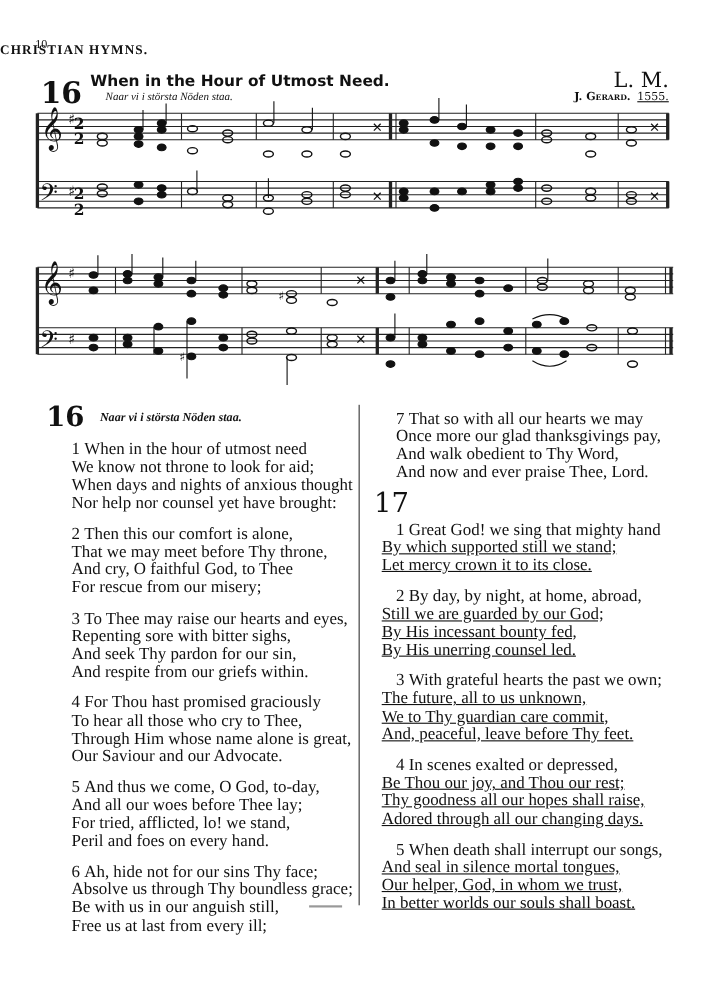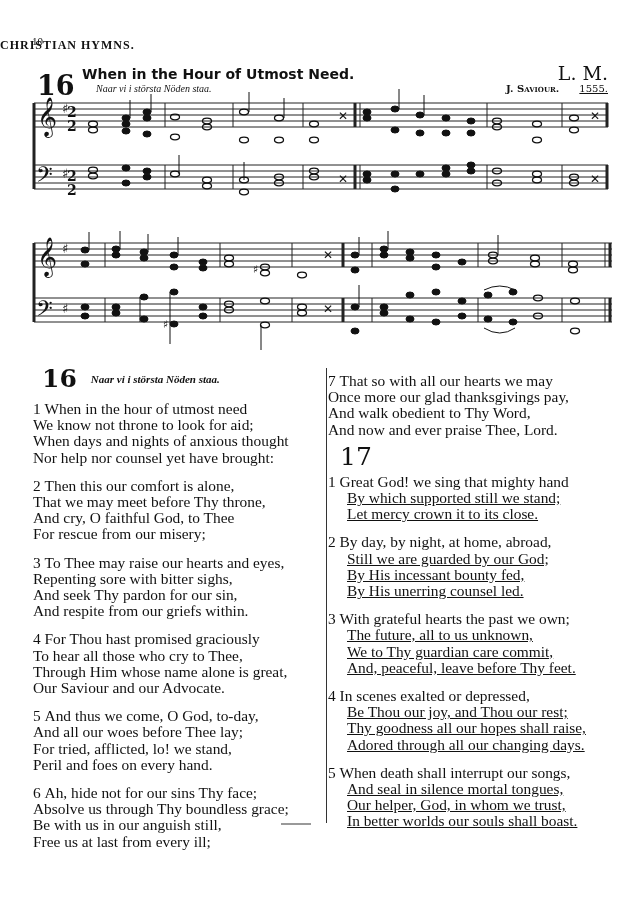--- a/index.html
+++ b/index.html
@@ -7,46 +7,46 @@
          font-family:"DejaVu Serif", "Liberation Serif", serif; }
   .abs { position:absolute; }
   .page-number { left:32px; top:35px; font-size:11px; font-family:"Liberation Serif", serif; }
   .running-head { left:0; width:640px; top:38px; text-align:left; font-size:12px; letter-spacing:1px;
                   font-family:"Liberation Serif", serif; font-weight:bold; }
   .hymn-num-big { left:37px; top:70px; font-size:27px; font-weight:bold; font-family:"DejaVu Serif", serif; }
   .tune-title { left:82px; top:66px; font-size:14px; font-weight:bold; font-family:"DejaVu Sans", sans-serif; }
   .tune-sub { left:96px; top:83px; font-size:10px; font-style:italic; font-family:"Liberation Serif", serif; }
   .meter { right:32px; top:62px; font-size:19px; font-family:"DejaVu Serif", serif; }
   .composer { right:32px; top:83px; font-size:10px; font-family:"DejaVu Serif", serif; font-weight:bold; }
-  .composer .yr { font-weight:normal; margin-left:20px;text-decoration:underline; }
+  .composer .yr { font-weight:normal; margin-left:6px;text-decoration:underline; }
   svg.music { position:absolute; left:0; top:0; }
   .text-col { position:absolute; font-family:"Liberation Serif", serif; font-size:15.4px; line-height:16.2px; }
   .stanza { margin-bottom:12px; }
-  .stanza .line { white-space:nowrap; }
+  .stanza .line { white-space:nowrap;padding-left:32px; }
   .left-col { left:33px; top:401px; width:290px; }
   .right-col { left:328px; top:373px; width:300px; }
   .h16-head { left:42px; top:364px; }
   .h16-head .num { font-size:25px; font-weight:bold; font-family:"DejaVu Serif", serif; }
   .h16-head .sub { font-size:11px; font-style:italic; margin-left:14px; font-family:"Liberation Serif", serif; font-weight:bold; vertical-align:4px; }
   .h17-num { font-size:25px; font-weight:normal; font-family:"DejaVu Serif", serif; margin:6px 0 4px 12px; line-height:26px; }
   .numbered .line.indent { padding-left:19px;text-decoration:underline; }
   .col-divider { left:326px; top:368px; width:1px; height:455px; background:#333; }
   .footer-mark { left:281px; top:823px; width:30px; height:2px; background:#999; }
 </style>
 </head>
 <body>
 
 <div class="abs page-number">10</div>
 <div class="abs running-head">CHRISTIAN HYMNS.</div>
 
 <div class="abs hymn-num-big">16</div>
 <div class="abs tune-title">When in the Hour of Utmost Need.</div>
 <div class="abs tune-sub">Naar vi i största Nöden staa.</div>
 <div class="abs meter">L. M.</div>
-<div class="abs composer"><span style="font-variant:small-caps">J. Saviour.</span><span class="yr">1555.</span></div>
+<div class="abs composer"><span style="font-variant:small-caps">J. Gerard.</span><span class="yr">1555.</span></div>
 
 <svg class="music" width="640" height="360" viewBox="0 0 640 360">
   <g stroke="#222" stroke-width="1" fill="none">
 
     <g>
       <line x1="34" y1="103" x2="608" y2="103"></line>
         <line x1="34" y1="109" x2="608" y2="109"></line>
       <line x1="34" y1="115" x2="608" y2="115"></line>
         <line x1="34" y1="121" x2="608" y2="121"></line>
       <line x1="34" y1="127" x2="608" y2="127"></line>

